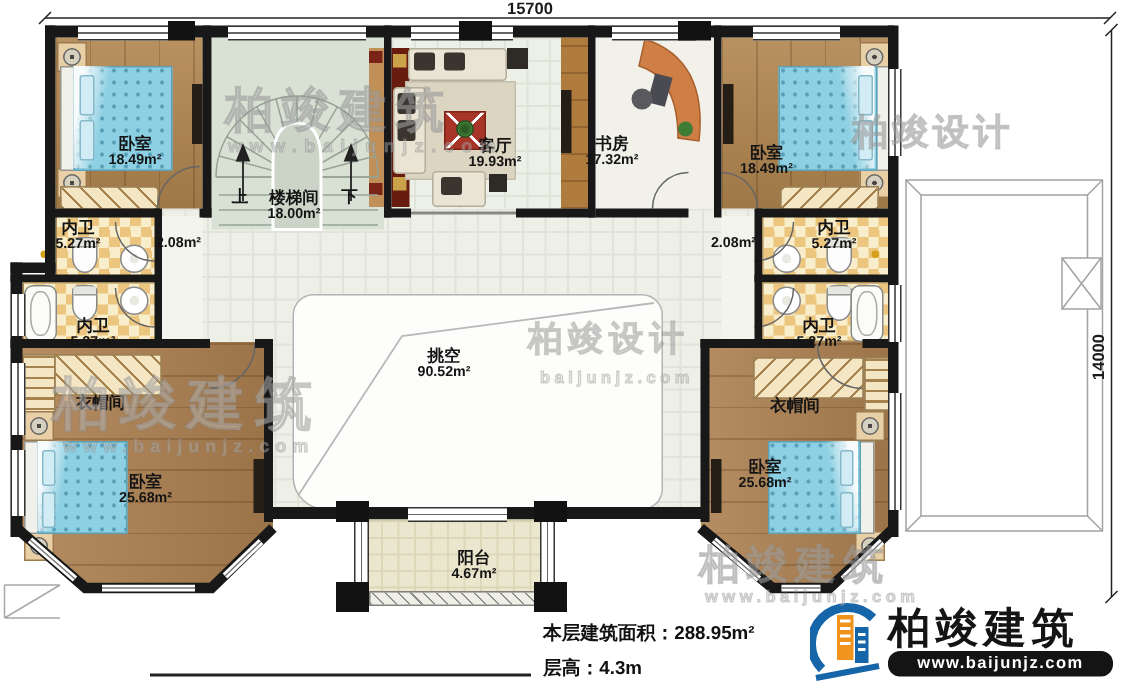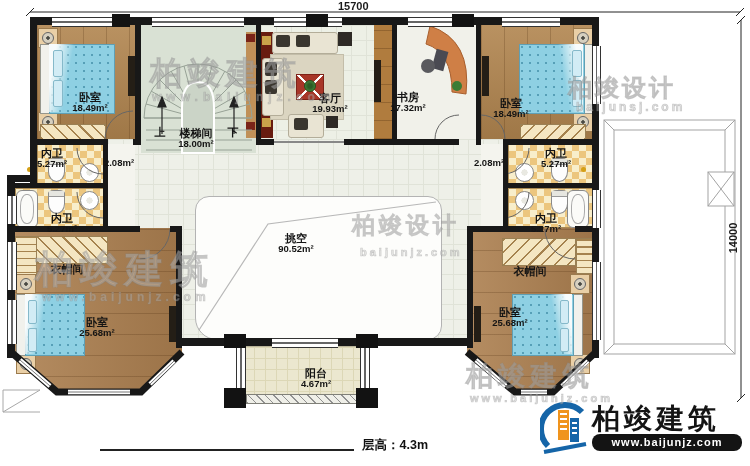--- a/index.html
+++ b/index.html
@@ -360,29 +360,29 @@
     <div class="lname">阳台</div>
     <div class="larea">4.67m²</div>
   </div>
 
   <div class="dimtxt" style="left:338px;top:0px">15700</div>
   <div class="dimtxt" style="left:718px;top:232px;transform:rotate(-90deg)">14000</div>
 
   <div class="wm" style="left:150px;top:52px;font-size:32px;letter-spacing:6px">柏竣建筑</div>
   <div class="wm" style="left:152px;top:90px;font-size:12px;letter-spacing:5px">www.baijunjz.com</div>
   <div class="wm" style="left:568px;top:72px;font-size:24px;letter-spacing:3px">柏竣设计</div>
-  <div class="wm" style="left:576px;top:100px;font-size:12px;letter-spacing:3px">baijunsj.com</div>
   <div class="wm" style="left:35px;top:244px;font-size:38px;letter-spacing:7px;color:rgba(255,255,255,.30);-webkit-text-stroke:.9px rgba(130,130,130,.45)">柏竣建筑</div>
   <div class="wm" style="left:42px;top:290px;font-size:12px;letter-spacing:4px">www.baijunjz.com</div>
   <div class="wm" style="left:352px;top:210px;font-size:23px;letter-spacing:4px;color:rgba(200,200,200,.30)">柏竣设计</div>
   <div class="wm" style="left:360px;top:246px;font-size:11px;letter-spacing:3px;color:rgba(200,200,200,.35)">baijunjz.com</div>
   <div class="wm" style="left:466px;top:358px;font-size:27px;letter-spacing:5px">柏竣建筑</div>
   <div class="wm" style="left:470px;top:392px;font-size:11px;letter-spacing:3px">www.baijunjz.com</div>
 
   <div class="abs" style="left:100px;top:449px;width:254px;height:2px;background:#222;z-index:10"></div>
+  <div class="abs statline" style="left:362px;top:414px;z-index:10">本层建筑面积：288.95m²</div>
   <div class="abs statline" style="left:362px;top:437px;z-index:10">层高：4.3m</div>
 
   <div class="abs" style="left:540px;top:398px;width:205px;height:62px;z-index:10">
     <svg width="50" height="60" viewBox="0 0 50 60" style="position:absolute;left:0;top:0">
       <path d="M8,48 A19,19 0 1 1 42,14" stroke="#1565a8" stroke-width="6" fill="none"></path>
       <rect x="18" y="12" width="11" height="30" fill="#f0941d"></rect>
       <rect x="20" y="15" width="7" height="2" fill="#fff"></rect>
         <rect x="20" y="20" width="7" height="2" fill="#fff"></rect>
       <rect x="20" y="25" width="7" height="2" fill="#fff"></rect>
         <rect x="20" y="30" width="7" height="2" fill="#fff"></rect>

